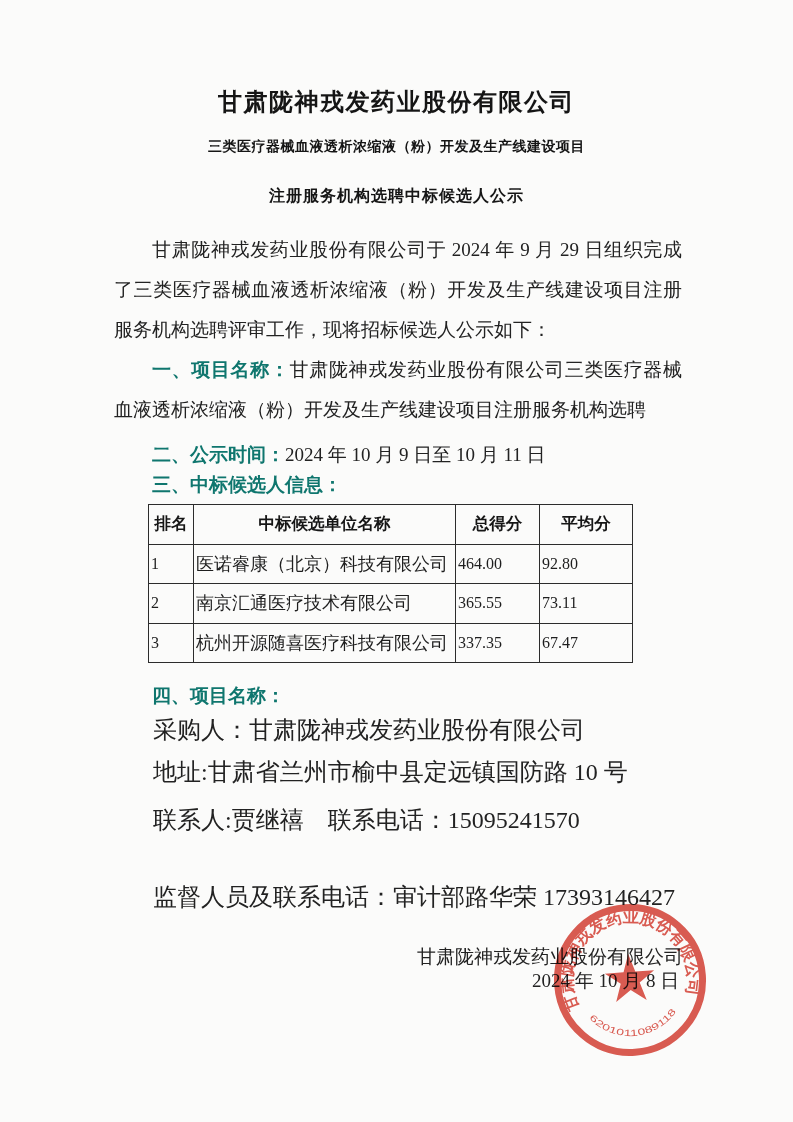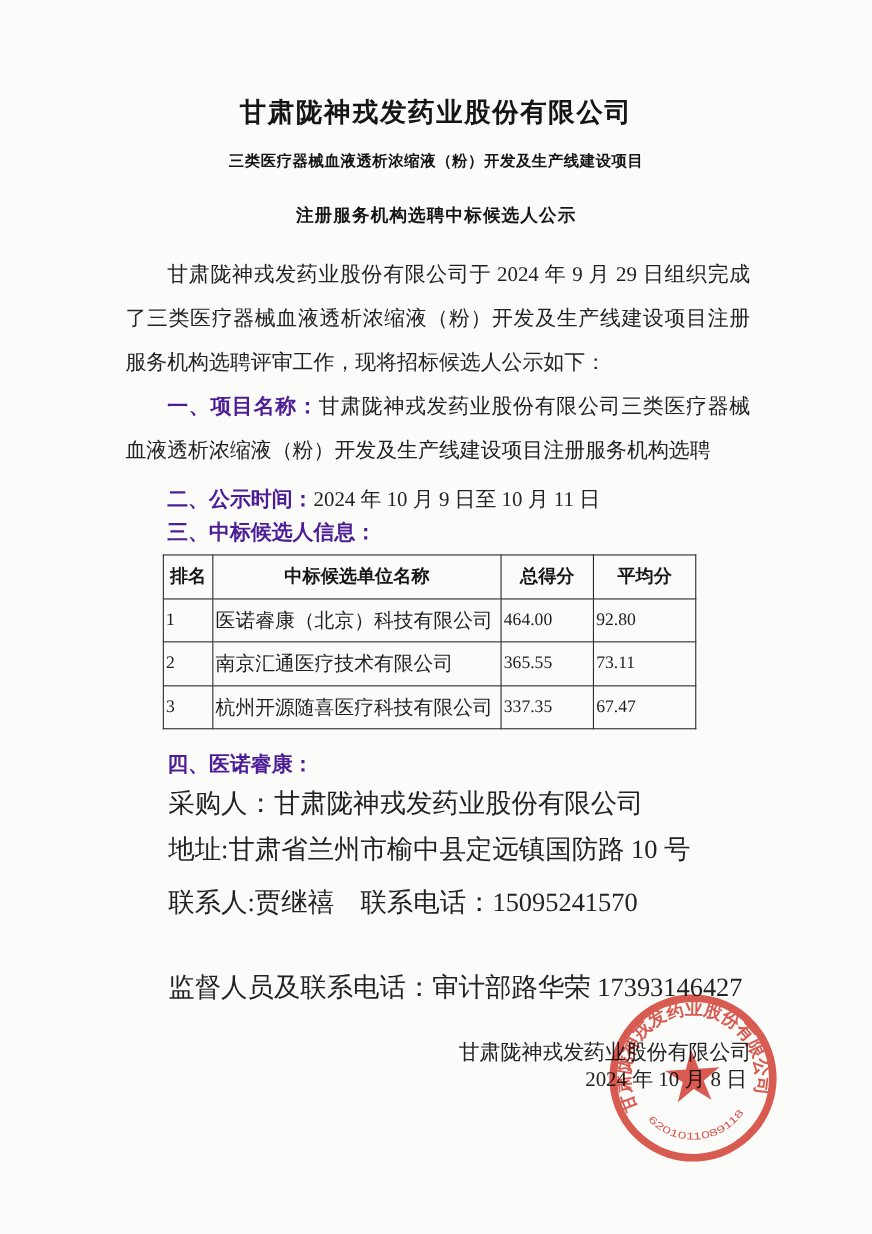--- a/index.html
+++ b/index.html
@@ -23,21 +23,21 @@
   .t3{top:186px;font-size:16px;letter-spacing:1px;}
   .bodyblock{
     left:114px;width:568px;
     font-size:19px;line-height:40px;
     text-align:justify;
     color:#222;
   }
   .indent{text-indent:38px;}
   .seclabel{
     font-family:"Liberation Sans", sans-serif;
-    font-weight:bold;color:#4c1d95;margin-top:43px;
+    font-weight:bold;color:#0f766e;margin-top:43px;
   }
   .line{
     left:153px;font-size:24px;white-space:pre;color:#222;
   }
   table.bid{
     position:absolute;top:504px;left:148px;
     border-collapse:collapse;
     table-layout:fixed;width:484px;
     background:transparent;
   }
@@ -115,21 +115,21 @@
     <tr>
       <td class="crank">3</td>
       <td class="cname">杭州开源随喜医疗科技有限公司</td>
       <td class="cnum">337.35</td>
       <td class="cnum">67.47</td>
     </tr>
   </tbody>
     </table>
 
   <div class="abs bodyblock indent" style="top:676px;">
-    <span class="seclabel">四、医诺睿康：</span>
+    <span class="seclabel">四、项目名称：</span>
   </div>
 
   <div class="abs line" style="top:714px;">采购人：甘肃陇神戎发药业股份有限公司</div>
   <div class="abs line" style="top:756px;">地址:甘肃省兰州市榆中县定远镇国防路 10 号</div>
   <div class="abs line" style="top:804px;">联系人:贾继禧    联系电话：15095241570</div>
   <div class="abs line" style="top:881px;">监督人员及联系电话：审计部路华荣 17393146427</div>
 
   <div class="abs sig" style="top:944px;left:417px;">甘肃陇神戎发药业股份有限公司</div>
   <div class="abs sig" style="top:968px;left:532px;">2024 年 10 月 8 日</div>
 

